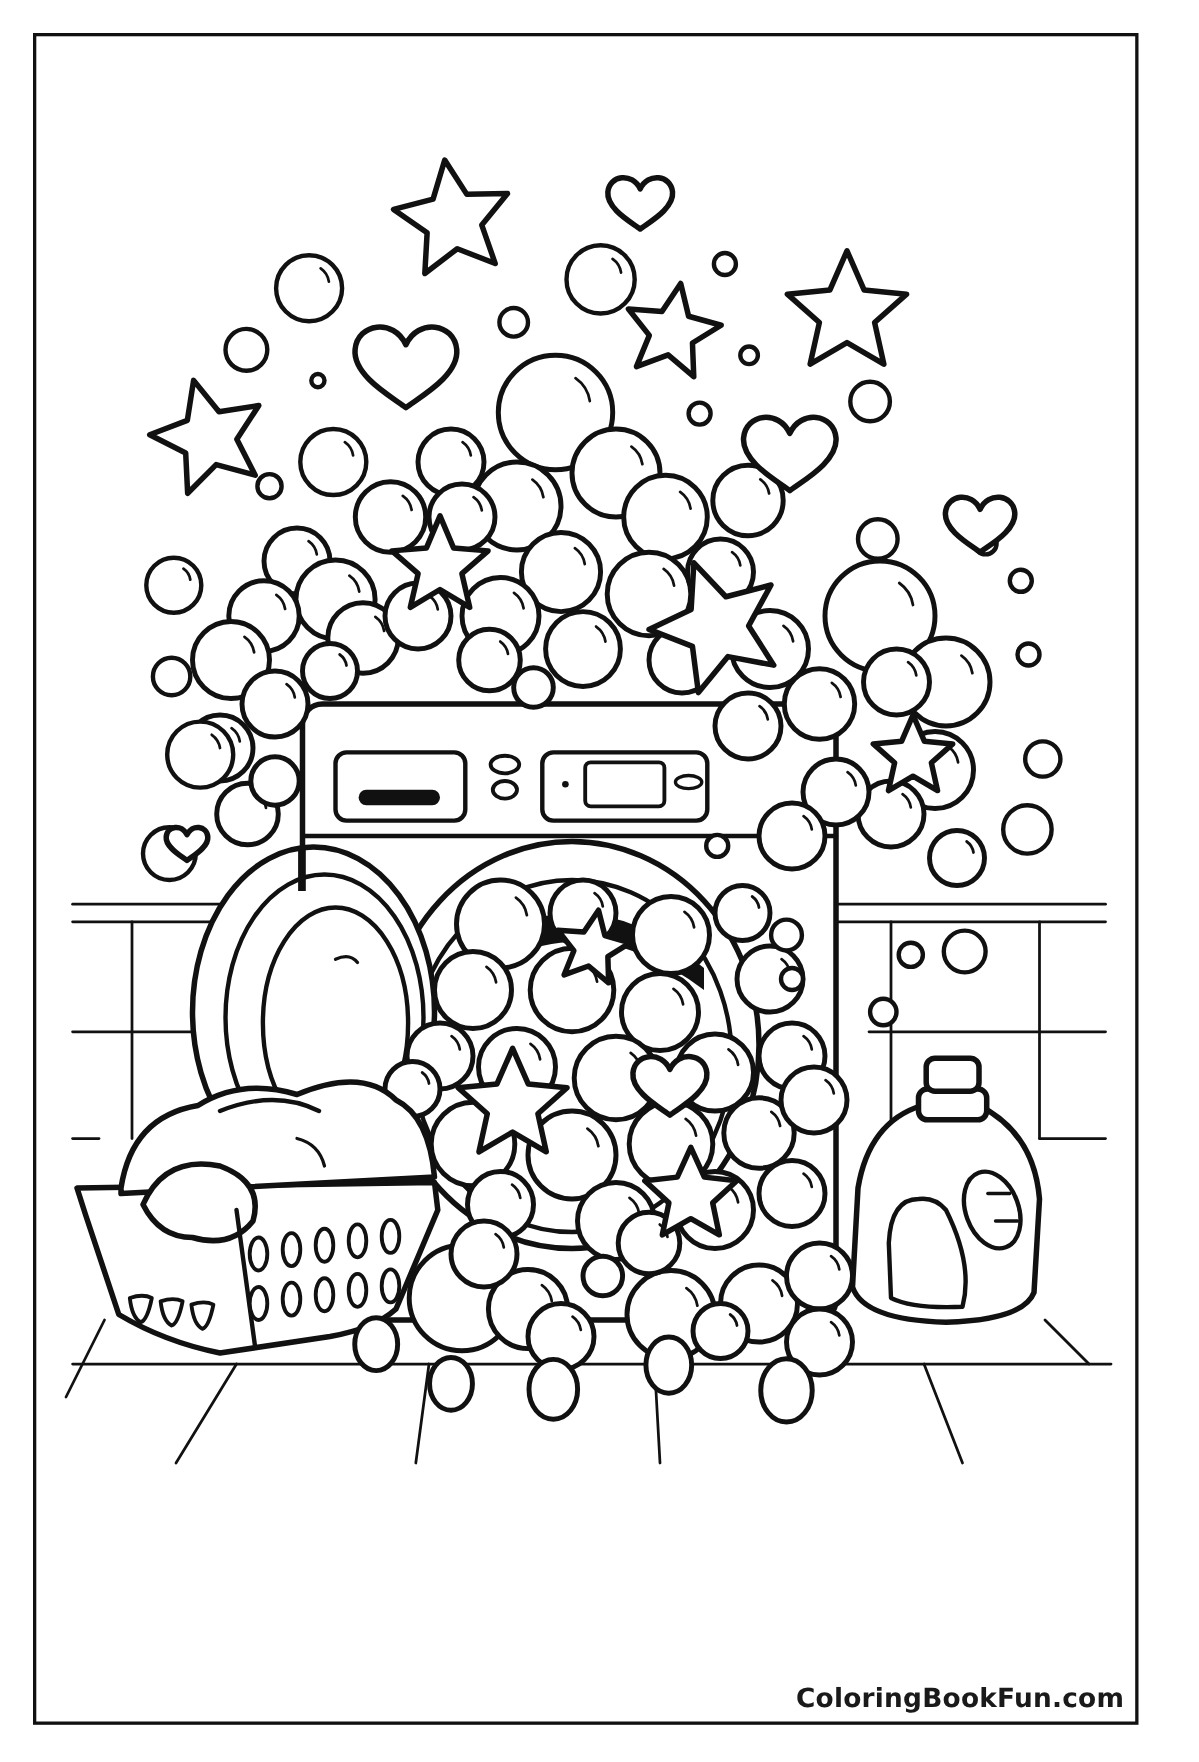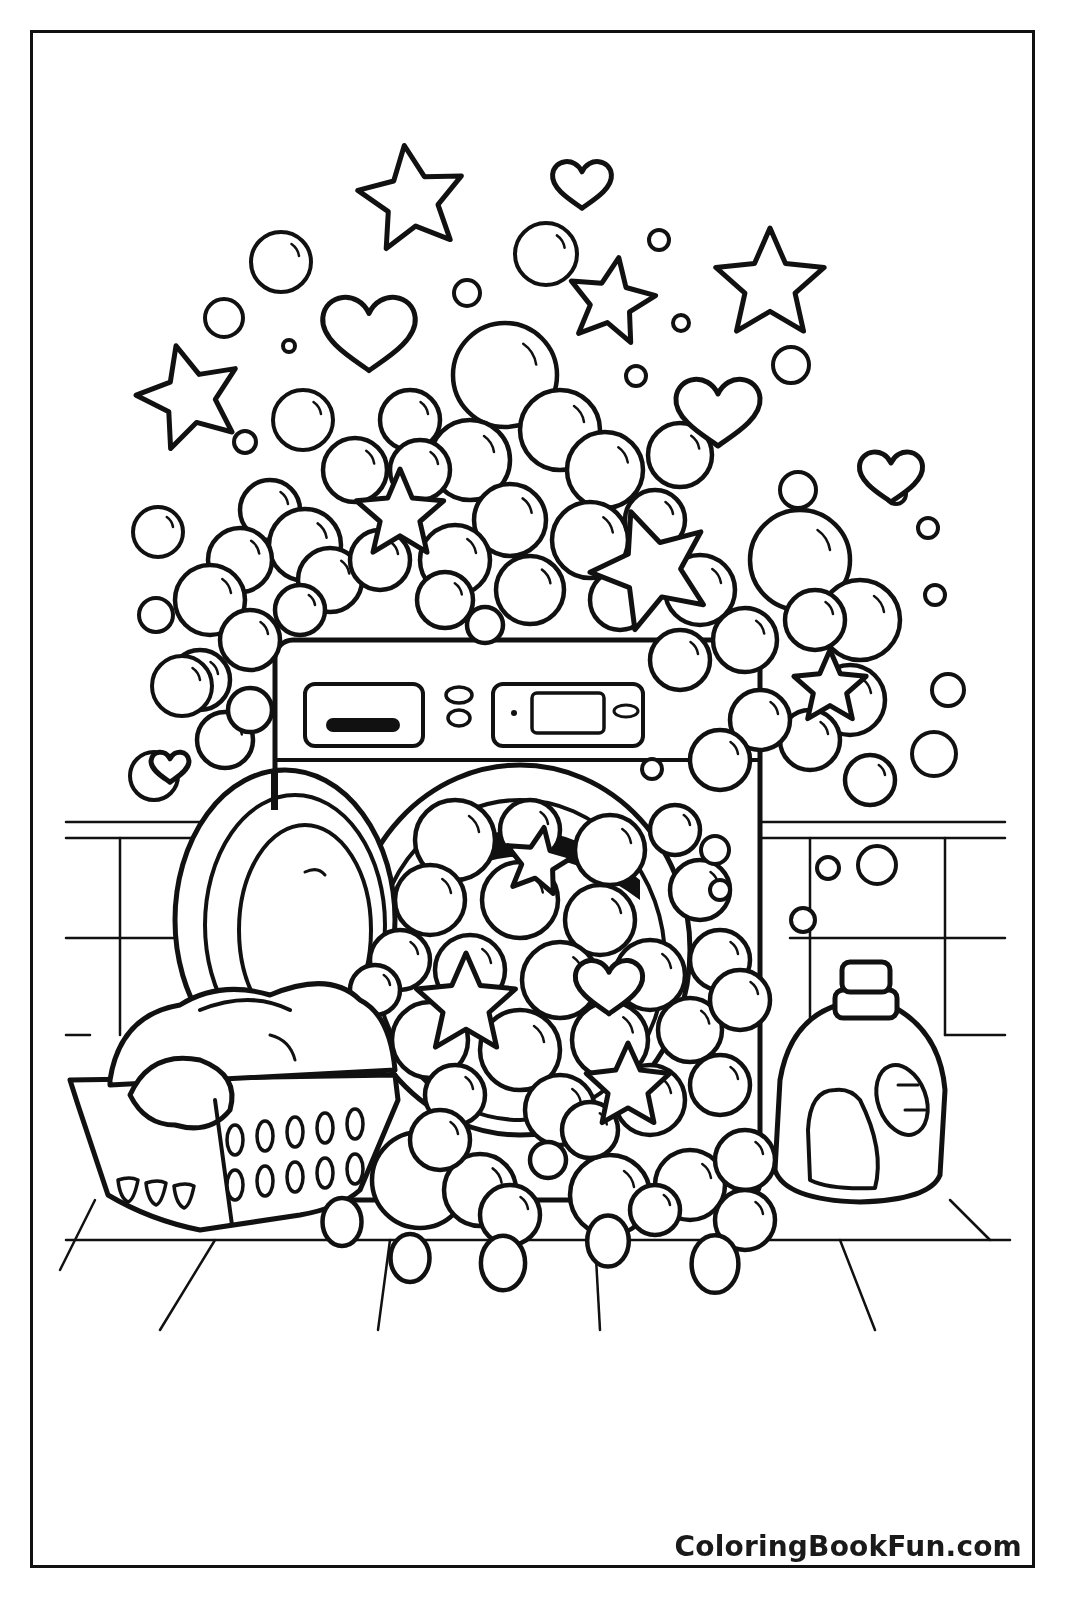--- a/index.html
+++ b/index.html
@@ -1,19 +1,19 @@
 <!DOCTYPE html>
 <html><head>
 <meta charset="utf-8">
 <style>
   html, body { margin:0; padding:0; background:#ffffff; }
   body { width:1090px; height:1602px; position:relative; overflow:hidden; font-family:"DejaVu Sans", sans-serif; }
   #page-frame { position:absolute; left:30px; top:30px; width:1005px; height:1538px; border:3px solid #111; box-sizing:border-box; background:#fff; }
   #art { position:absolute; left:0; top:0; }
-  #watermark { position:absolute; right:68px; top:1530px; font-size:28px; font-weight:bold; color:#1a1a1a; letter-spacing:0.2px; font-family:"DejaVu Sans", sans-serif; }
+  #watermark { position:absolute; right:68px; top:1530px; font-size:24px; font-weight:bold; color:#1a1a1a; letter-spacing:0.2px; font-family:"DejaVu Sans", sans-serif; }
   .ln { fill:none; stroke:#111; stroke-linecap:round; stroke-linejoin:round; }
   .fw { fill:#fff; stroke:#111; stroke-linejoin:round; stroke-linecap:round; }
 </style>
 </head>
 <body>
 
 <div id="page-frame"></div>
 
 <svg id="art" width="1090" height="1602" viewBox="0 0 1090 1602">
 

